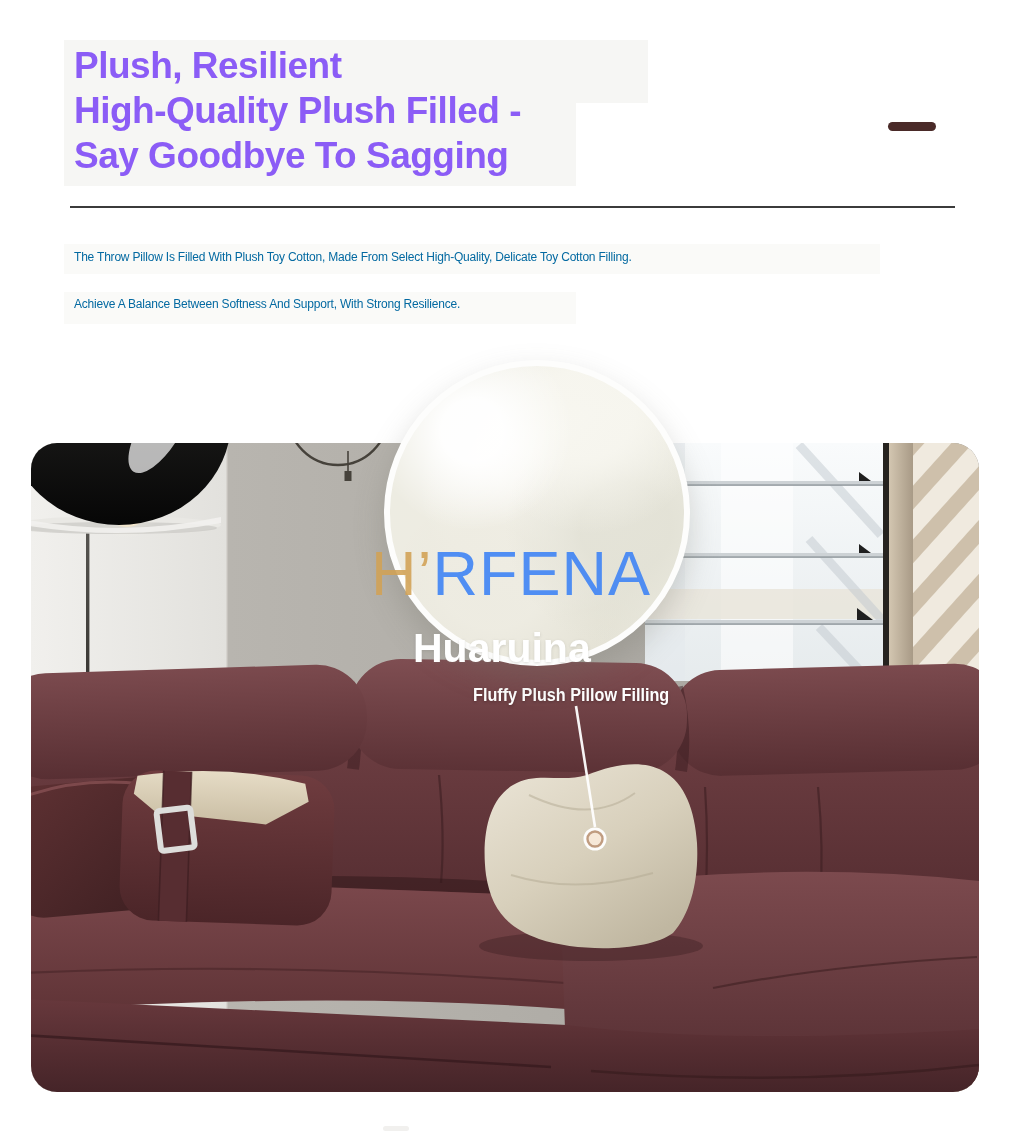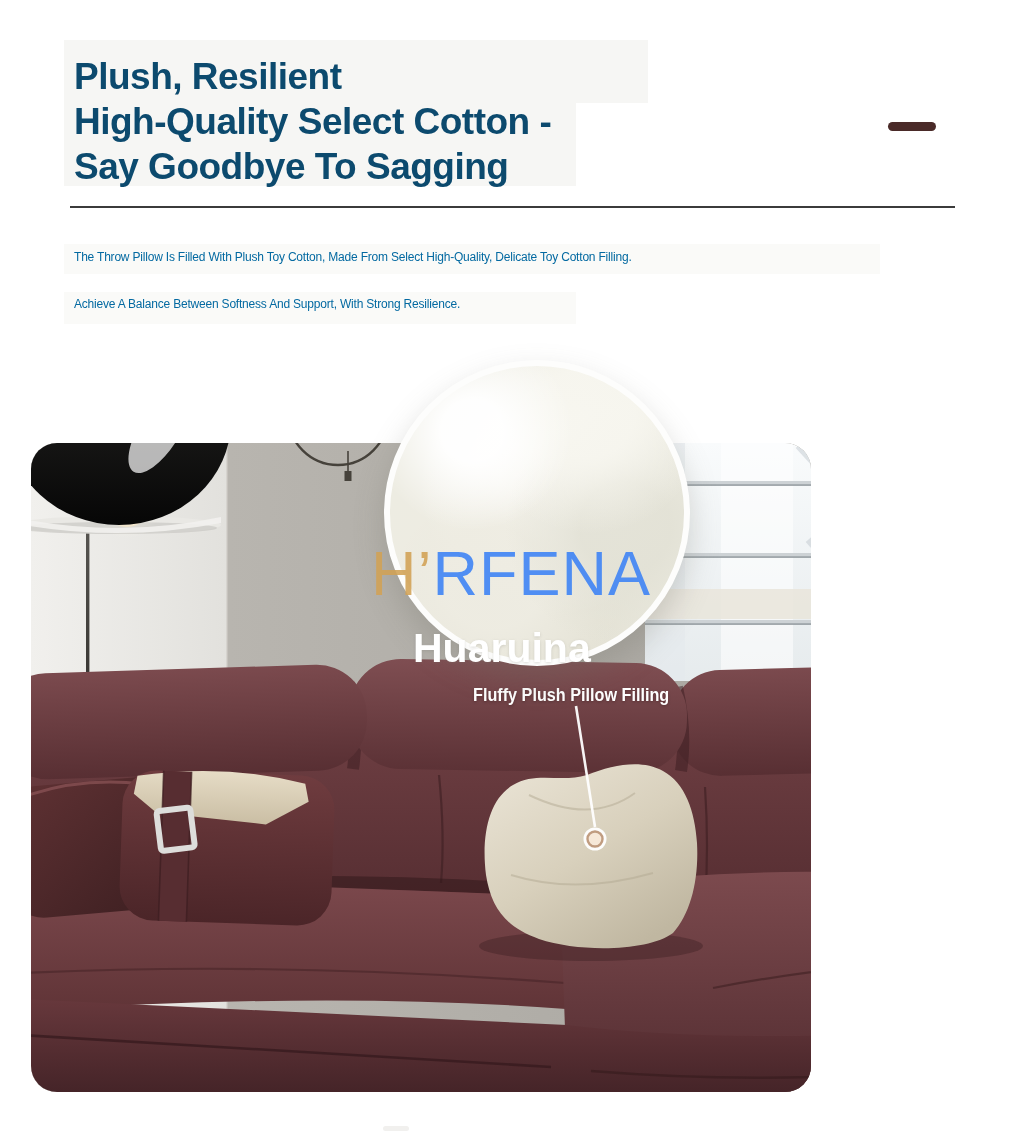--- a/index.html
+++ b/index.html
@@ -1,28 +1,28 @@
 <!DOCTYPE html>
 <html><head>
 <meta charset="utf-8">
 <style>
   html,body{margin:0;padding:0;background:#ffffff;}
   .canvas{position:relative;width:1010px;height:1140px;overflow:hidden;background:#fff;
           font-family:"Liberation Sans", sans-serif;}
   .hl{position:absolute;background:#f6f6f4;}
   .hl.faint{background:#fafaf8;}
-  .title{position:absolute;left:74px;top:54px;color:#0c4a6e;font-weight:700;
+  .title{position:absolute;left:74px;top:43px;color:#8b5cf6;font-weight:700;
          font-size:37px;line-height:45px;letter-spacing:-0.5px;white-space:nowrap;}
   .accent-dash{position:absolute;left:888px;top:122px;width:48px;height:9px;
                border-radius:5px;background:#4a2a28;}
   .divider{position:absolute;left:70px;top:206px;width:885px;height:2px;background:#3b3b3b;}
   .para{position:absolute;left:74px;width:910px;color:#0369a1;font-size:12px;
         letter-spacing:-0.2px;white-space:nowrap;}
   .p1{top:250px;} .p2{top:297px;}
-  .photo{position:absolute;left:31px;top:443px;width:780px;height:649px;
+  .photo{position:absolute;left:31px;top:443px;width:948px;height:649px;
          border-radius:26px;overflow:hidden;background:#b0ada7;}
   .photo svg{display:block;}
   .callout-label{position:absolute;left:442px;top:242px;color:#ffffff;font-weight:700;
                  font-size:18px;white-space:nowrap;transform:scaleX(.9);transform-origin:left top;
                  text-shadow:0 1px 3px rgba(40,20,20,.35);}
   .fluff-circle{position:absolute;left:384px;top:360px;width:306px;height:306px;
      box-sizing:border-box;border:6px solid #fdfdfc;border-radius:50%;
      box-shadow:0 14px 30px rgba(110,110,100,.28);
      background:
        radial-gradient(circle at 28% 22%, rgba(255,255,255,.95) 0 10%, rgba(255,255,255,0) 32%),
@@ -45,21 +45,21 @@
 
 <div class="canvas">
 
   <div class="hl" style="left:64px;top:40px;width:584px;height:63px;"></div>
   <div class="hl" style="left:64px;top:103px;width:512px;height:83px;"></div>
   <div class="hl faint" style="left:64px;top:244px;width:816px;height:30px;"></div>
   <div class="hl faint" style="left:64px;top:292px;width:512px;height:32px;"></div>
 
   <div class="title">
     <div>Plush, Resilient</div>
-    <div>High-Quality Select Cotton -</div>
+    <div>High-Quality Plush Filled -</div>
     <div>Say Goodbye To Sagging</div>
   </div>
 
   <div class="accent-dash"></div>
   <div class="divider"></div>
 
   <div class="para p1">The Throw Pillow Is Filled With Plush Toy Cotton, Made From Select High-Quality, Delicate Toy Cotton Filling.</div>
   <div class="para p2">Achieve A Balance Between Softness And Support, With Strong Resilience.</div>
 
   <div class="photo">

